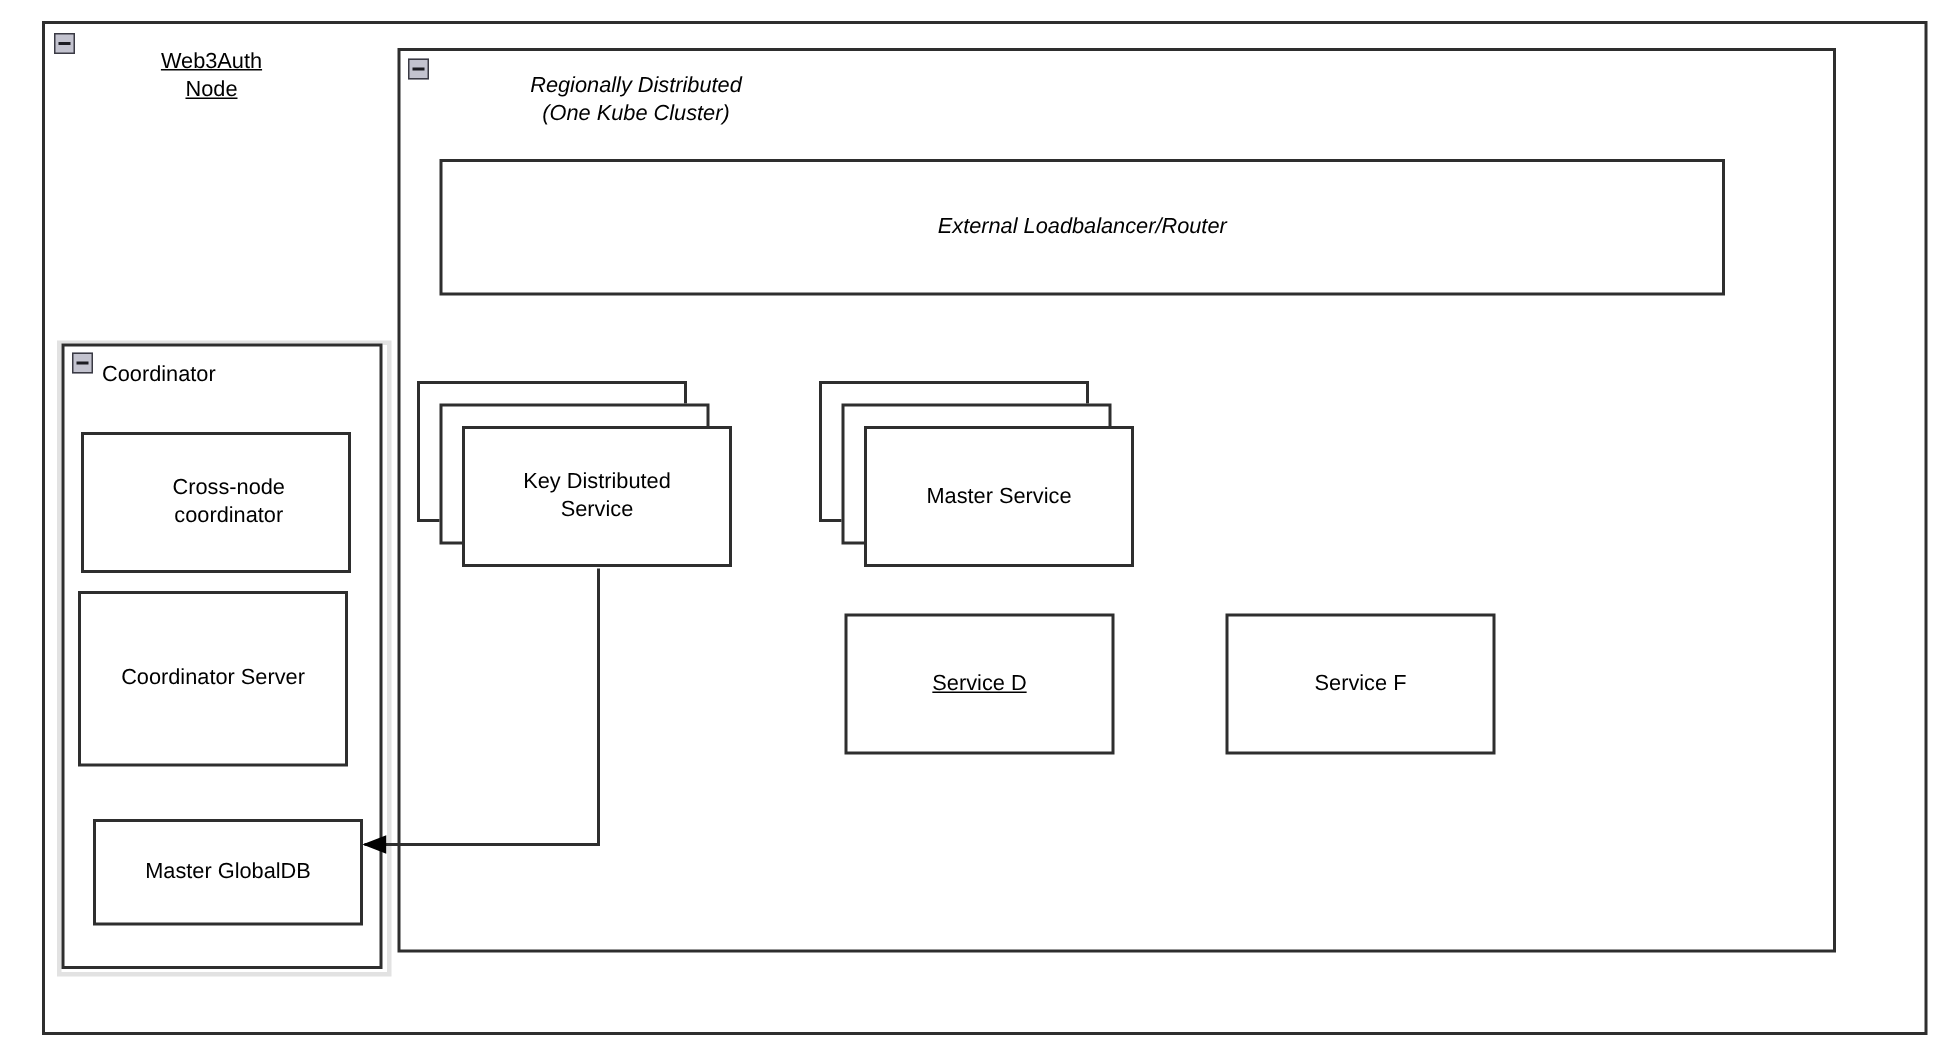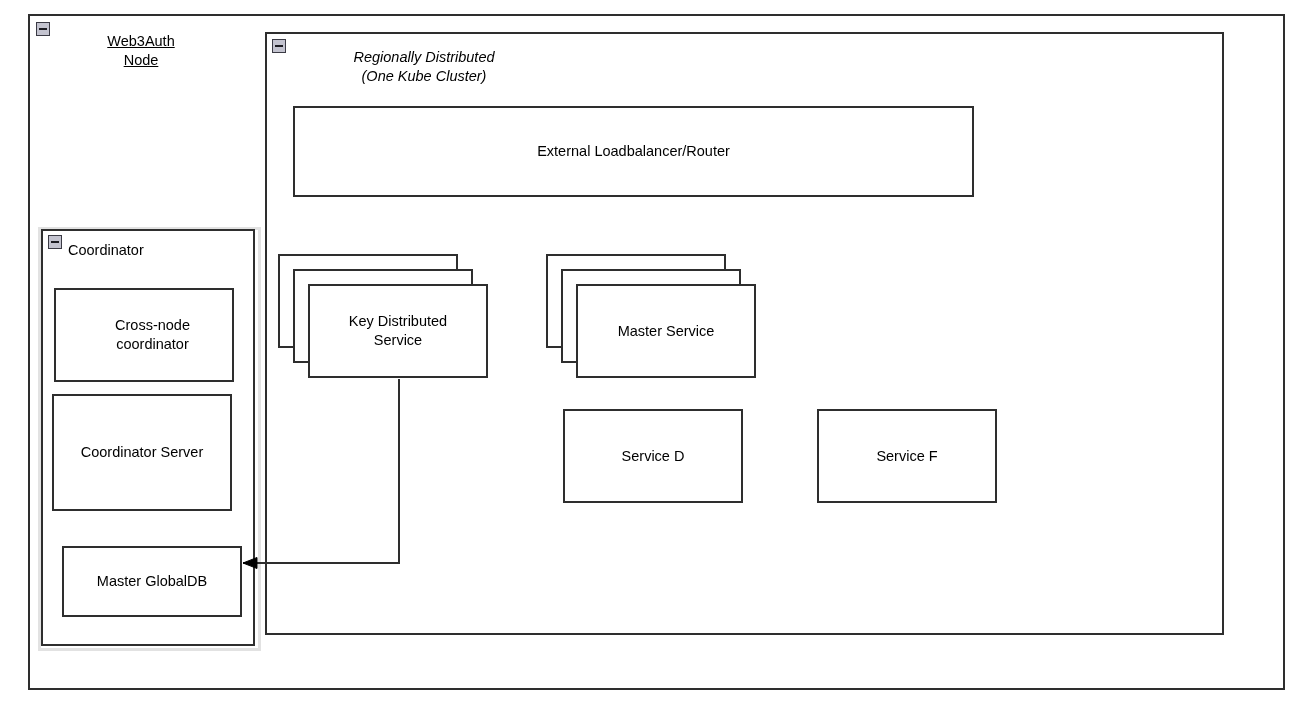--- a/index.html
+++ b/index.html
@@ -126,37 +126,37 @@
   <div class="collapse-icon" style="left:36px; top:22px;"></div>
   <div class="panel-title" style="left:56px; top:32px; width:170px;text-decoration:underline;">Web3Auth
 Node</div>
 
   <div class="panel" style="left:265px; top:32px; width:959px; height:603px;">
   </div>
   <div class="collapse-icon" style="left:272px; top:39px;"></div>
   <div class="panel-title" style="left:294px; top:48px; width:260px; text-align:center;font-style:italic;">Regionally Distributed
 (One Kube Cluster)</div>
 
-  <div class="box" style="left:293px; top:106px; width:681px; height:91px;">External Loadbalancer/Router</div>
+  <div class="box" style="left:293px; top:106px; width:857px; height:91px;font-style:italic;">External Loadbalancer/Router</div>
 
   <div class="stack" style="left:278px; top:254px; width:212px; height:126px;">
     <div class="layer l1"></div>
     <div class="layer l2"></div>
     <div class="layer l3">Key Distributed
 Service</div>
   </div>
 
   <div class="stack" style="left:546px; top:254px; width:212px; height:126px;">
     <div class="layer l1"></div>
     <div class="layer l2"></div>
     <div class="layer l3">Master Service</div>
   </div>
 
 
-  <div class="box" style="left:563px; top:409px; width:180px; height:94px;">Service D</div>
+  <div class="box" style="left:563px; top:409px; width:180px; height:94px;text-decoration:underline;">Service D</div>
 
   <div class="box" style="left:817px; top:409px; width:180px; height:94px;">Service F</div>
 
   <div class="panel-shadow" style="left:38px; top:227px; width:223px; height:424px;"></div>
   <div class="panel" style="left:41px; top:229px; width:214px; height:417px;">
   </div>
   <div class="collapse-icon" style="left:48px; top:235px;"></div>
   <div class="panel-title" style="left:68px; top:241px; width:150px; text-align:left;">Coordinator</div>
 
   <div class="box" style="left:54px; top:288px; width:180px; height:94px;padding-left:17px;">Cross-node

